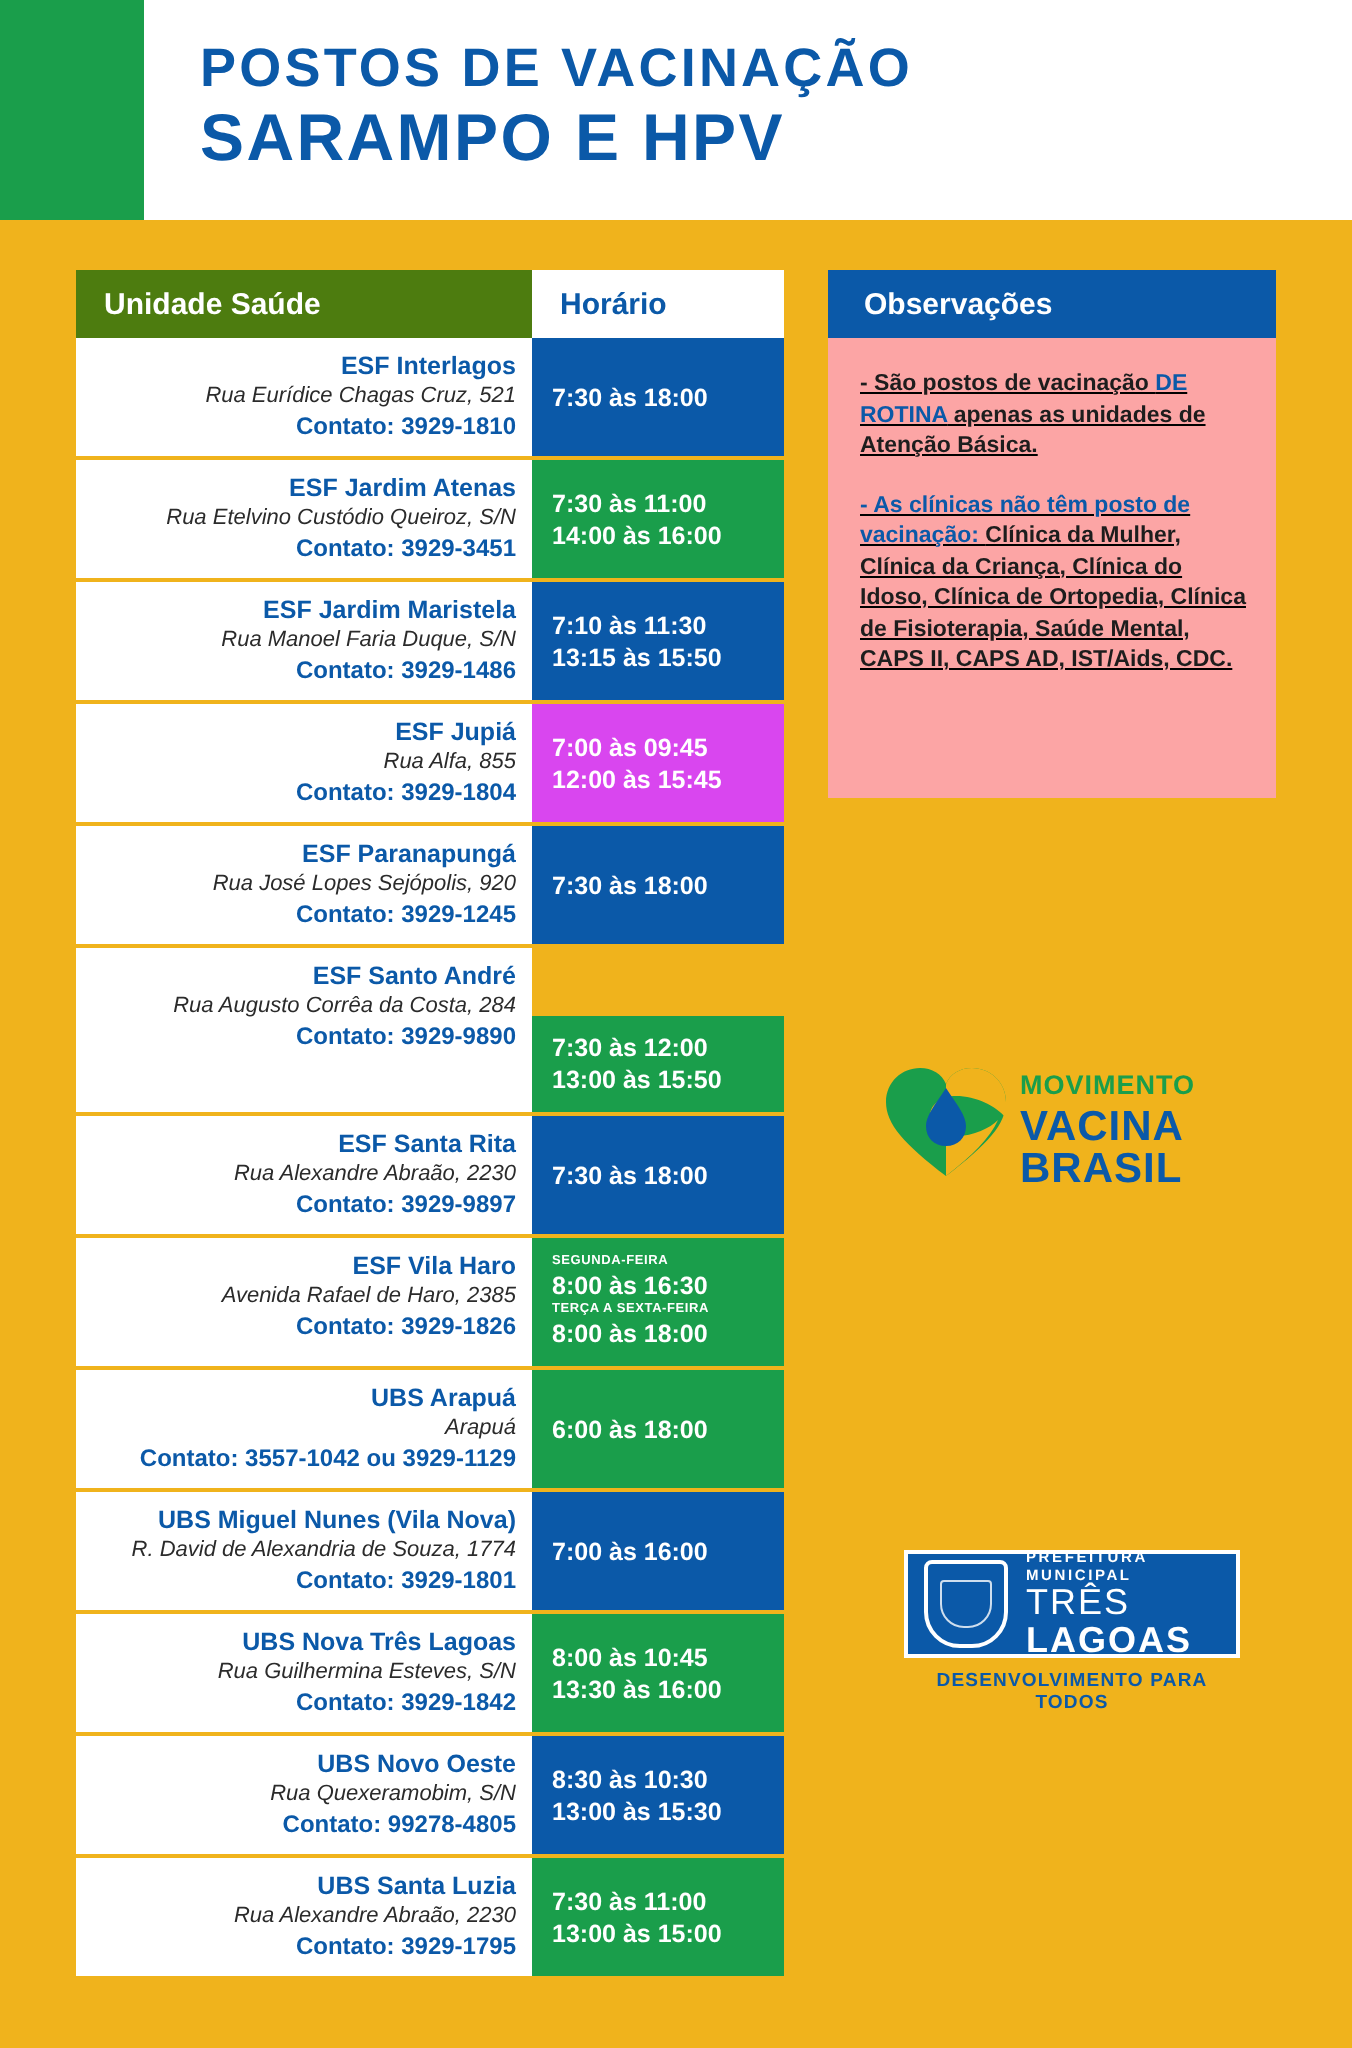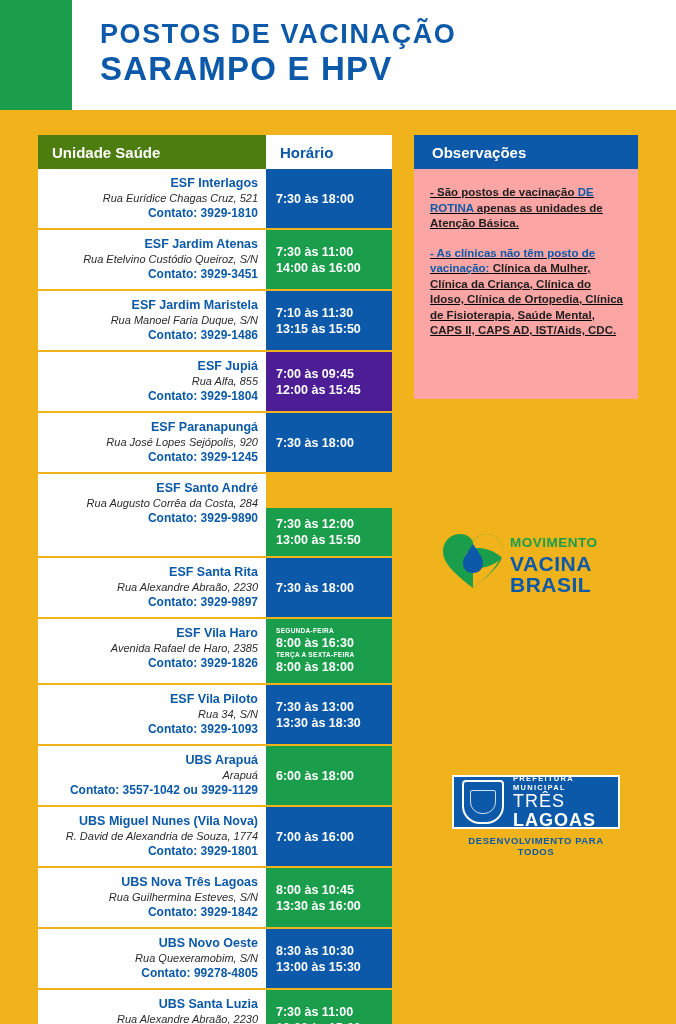--- a/index.html
+++ b/index.html
@@ -261,21 +261,21 @@
             <div>7:10 às 11:30</div>
             <div>13:15 às 15:50</div>
           </div>
         </div>
         <div class="row">
           <div class="cell-unit">
             <div class="u-name">ESF Jupiá</div>
             <div class="u-addr">Rua Alfa, 855</div>
             <div class="u-contact">Contato: 3929-1804</div>
           </div>
-          <div class="cell-time" style="background: #4c1d95;">
+          <div class="cell-time" style="background: #d946ef;">
             <div>7:00 às 09:45</div>
             <div>12:00 às 15:45</div>
           </div>
         </div>
         <div class="row">
           <div class="cell-unit">
             <div class="u-name">ESF Paranapungá</div>
             <div class="u-addr">Rua José Lopes Sejópolis, 920</div>
             <div class="u-contact">Contato: 3929-1245</div>
           </div>
@@ -308,31 +308,20 @@
           <div class="cell-unit">
             <div class="u-name">ESF Vila Haro</div>
             <div class="u-addr">Avenida Rafael de Haro, 2385</div>
             <div class="u-contact">Contato: 3929-1826</div>
           </div>
           <div class="cell-time" style="background: rgb(26, 158, 75);">
             <span class="minilabel">SEGUNDA-FEIRA</span>
             <div>8:00 às 16:30</div>
             <span class="minilabel">TERÇA A SEXTA-FEIRA</span>
             <div>8:00 às 18:00</div>
-          </div>
-        </div>
-        <div class="row">
-          <div class="cell-unit">
-            <div class="u-name">ESF Vila Piloto</div>
-            <div class="u-addr">Rua 34, S/N</div>
-            <div class="u-contact">Contato: 3929-1093</div>
-          </div>
-          <div class="cell-time" style="background: rgb(11, 89, 168);">
-            <div>7:30 às 13:00</div>
-            <div>13:30 às 18:30</div>
           </div>
         </div>
         <div class="row">
           <div class="cell-unit">
             <div class="u-name">UBS Arapuá</div>
             <div class="u-addr">Arapuá</div>
             <div class="u-contact">Contato: 3557-1042 ou 3929-1129</div>
           </div>
           <div class="cell-time" style="background: rgb(26, 158, 75);">
             <div>6:00 às 18:00</div>

